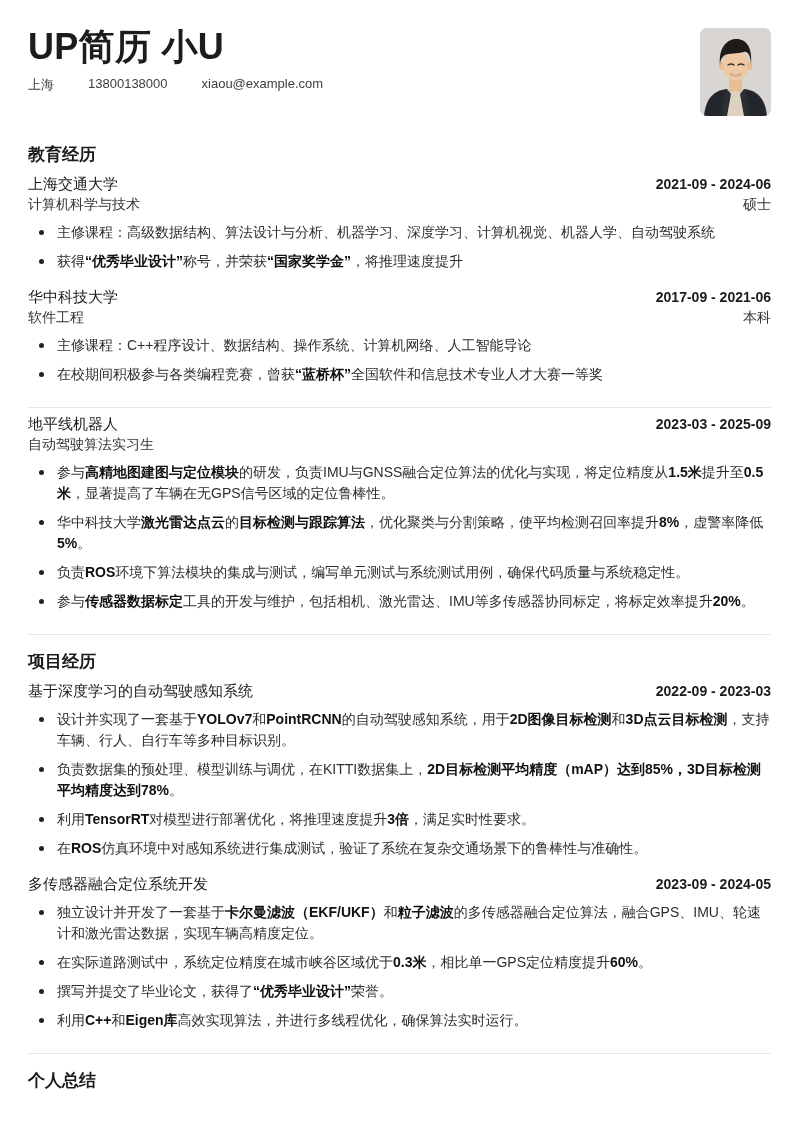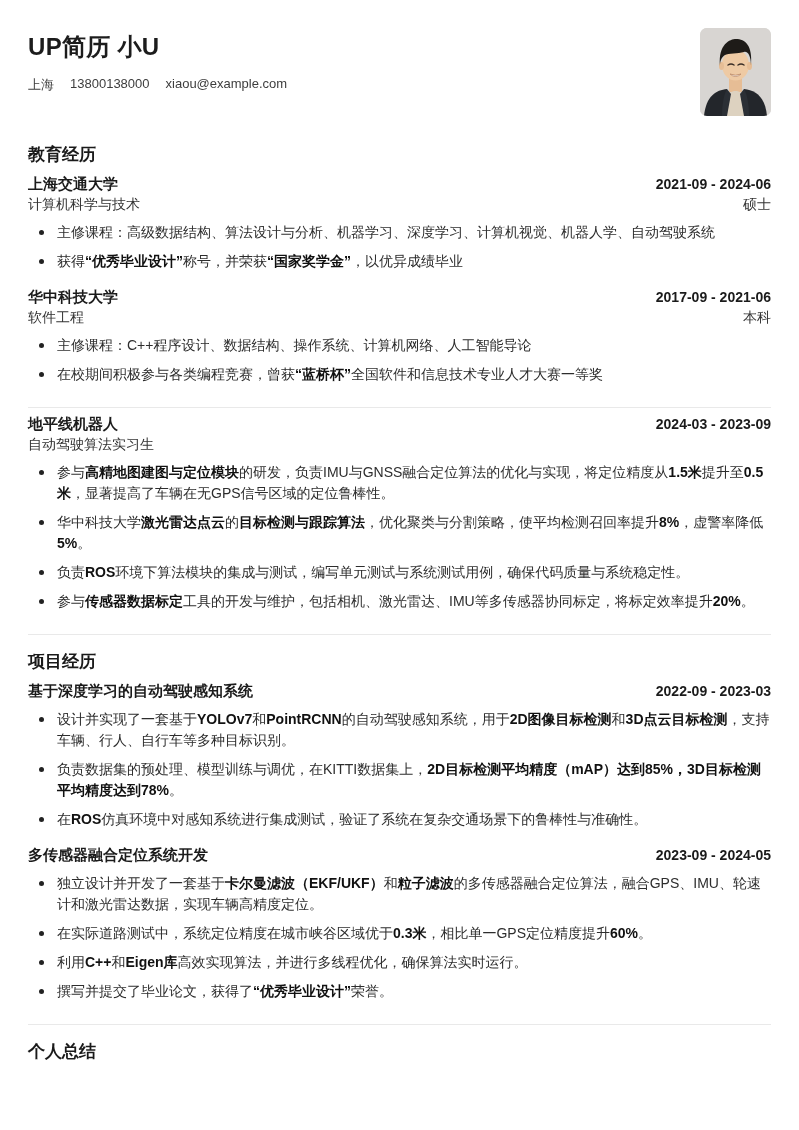--- a/index.html
+++ b/index.html
@@ -5,40 +5,40 @@
   html,body{margin:0;padding:0;background:#fff;}
   body{
     width:799px;height:1130px;overflow:hidden;position:relative;
     font-family:"Liberation Sans","DejaVu Sans",sans-serif;
     color:#2d2d2d;
   }
   .page{position:relative;width:799px;height:1130px;padding:0 28px;box-sizing:border-box;}
   
   .res-header{position:relative;}
   .res-title{
-    margin:30px 0 0;font-size:24px;line-height:33px;font-weight:700;color:#1c1c1c;letter-spacing:.3px;
+    margin:30px 0 0;font-size:36px;line-height:33px;font-weight:700;color:#1c1c1c;letter-spacing:.3px;
   }
-  .contact-row{margin-top:13px;display:flex;gap:16px;font-size:13px;color:#3d3d3d;}
+  .contact-row{margin-top:13px;display:flex;gap:34px;font-size:13px;color:#3d3d3d;}
   .contact-item{white-space:nowrap;}
   .photo{
     position:absolute;top:-2px;right:0;width:71px;height:88px;border-radius:7px;overflow:hidden;
     background:#d8d5d2;
   }
   .photo svg{display:block;}
   
   .sections{margin-top:50px;}
   .section-divider{height:1px;background:#e9e9e9;margin-top:22px;}
   .section-heading{
     margin:16px 0 0;font-size:17px;line-height:24px;font-weight:700;color:#1a1a1a;font-family:Liberation Mono, monospace;
   }
   .sections > .section:first-child .section-heading{margin-top:0;}
   .entry{margin-top:6px;}
   .entry + .entry{margin-top:15px;}
   .entry-head{display:flex;justify-content:space-between;align-items:baseline;}
-  .entry-title{font-size:15px;line-height:20px;font-weight:700;color:#1b1b1b;}
+  .entry-title{font-size:15px;line-height:20px;font-weight:400;color:#1b1b1b;}
   .entry-date{font-size:14px;line-height:20px;font-weight:700;color:#1b1b1b;white-space:nowrap;}
   .entry-sub{display:flex;justify-content:space-between;font-size:14px;line-height:19px;color:#333;margin-top:1px;}
   ul.bullets{list-style:none;margin:8px 0 0;padding:0;}
   ul.bullets li{
     position:relative;padding-left:29px;font-size:14px;line-height:21px;color:#2d2d2d;
   }
   ul.bullets li + li{margin-top:8px;}
   .bullet-dot{
     position:absolute;left:11px;top:8px;width:5px;height:5px;border-radius:50%;background:#222;
   }
@@ -91,21 +91,21 @@
           <div class="entry-head">
             <span class="entry-title">上海交通大学</span>
             <span class="entry-date">2021-09 - 2024-06</span>
           </div>
           <div class="entry-sub">
             <span>计算机科学与技术</span>
             <span>硕士</span>
           </div>
           <ul class="bullets">
             <li><span class="bullet-dot"></span><span>主修课程：高级数据结构、算法设计与分析、机器学习、深度学习、计算机视觉、机器人学、自动驾驶系统</span></li>
-            <li><span class="bullet-dot"></span><span>获得</span><b>“优秀毕业设计”</b><span>称号，并荣获</span><b>“国家奖学金”</b><span>，以优异成绩毕业</span></li>
+            <li><span class="bullet-dot"></span><span>获得</span><b>“优秀毕业设计”</b><span>称号，并荣获</span><b>“国家奖学金”</b><span>，将推理速度提升</span></li>
           </ul>
         </div>
         <div class="entry">
           <div class="entry-head">
             <span class="entry-title">华中科技大学</span>
             <span class="entry-date">2017-09 - 2021-06</span>
           </div>
           <div class="entry-sub">
             <span>软件工程</span>
             <span>本科</span>
@@ -114,21 +114,21 @@
             <li><span class="bullet-dot"></span><span>主修课程：C++程序设计、数据结构、操作系统、计算机网络、人工智能导论</span></li>
             <li><span class="bullet-dot"></span><span>在校期间积极参与各类编程竞赛，曾获</span><b>“蓝桥杯”</b><span>全国软件和信息技术专业人才大赛一等奖</span></li>
           </ul>
         </div>
       </section>
       <section class="section">
         <div class="section-divider"></div>
         <div class="entry">
           <div class="entry-head">
             <span class="entry-title">地平线机器人</span>
-            <span class="entry-date">2024-03 - 2023-09</span>
+            <span class="entry-date">2023-03 - 2025-09</span>
           </div>
           <div class="entry-sub">
             <span>自动驾驶算法实习生</span>
             <span></span>
           </div>
           <ul class="bullets">
             <li><span class="bullet-dot"></span><span>参与</span><b>高精地图建图与定位模块</b><span>的研发，负责IMU与GNSS融合定位算法的优化与实现，将定位精度从</span><b>1.5米</b><span>提升至</span><b>0.5米</b><span>，显著提高了车辆在无GPS信号区域的定位鲁棒性。</span></li>
             <li><span class="bullet-dot"></span><span>华中科技大学</span><b>激光雷达点云</b><span>的</span><b>目标检测与跟踪算法</b><span>，优化聚类与分割策略，使平均检测召回率提升</span><b>8%</b><span>，虚警率降低</span><b>5%</b><span>。</span></li>
             <li><span class="bullet-dot"></span><span>负责</span><b>ROS</b><span>环境下算法模块的集成与测试，编写单元测试与系统测试用例，确保代码质量与系统稳定性。</span></li>
             <li><span class="bullet-dot"></span><span>参与</span><b>传感器数据标定</b><span>工具的开发与维护，包括相机、激光雷达、IMU等多传感器协同标定，将标定效率提升</span><b>20%</b><span>。</span></li>
@@ -139,33 +139,34 @@
         <div class="section-divider"></div>
         <h2 class="section-heading">项目经历</h2>
         <div class="entry">
           <div class="entry-head">
             <span class="entry-title">基于深度学习的自动驾驶感知系统</span>
             <span class="entry-date">2022-09 - 2023-03</span>
           </div>
           <ul class="bullets">
             <li><span class="bullet-dot"></span><span>设计并实现了一套基于</span><b>YOLOv7</b><span>和</span><b>PointRCNN</b><span>的自动驾驶感知系统，用于</span><b>2D图像目标检测</b><span>和</span><b>3D点云目标检测</b><span>，支持车辆、行人、自行车等多种目标识别。</span></li>
             <li><span class="bullet-dot"></span><span>负责数据集的预处理、模型训练与调优，在KITTI数据集上，</span><b>2D目标检测平均精度（mAP）达到85%，3D目标检测平均精度达到78%</b><span>。</span></li>
+            <li><span class="bullet-dot"></span><span>利用</span><b>TensorRT</b><span>对模型进行部署优化，将推理速度提升</span><b>3倍</b><span>，满足实时性要求。</span></li>
             <li><span class="bullet-dot"></span><span>在</span><b>ROS</b><span>仿真环境中对感知系统进行集成测试，验证了系统在复杂交通场景下的鲁棒性与准确性。</span></li>
           </ul>
         </div>
         <div class="entry">
           <div class="entry-head">
             <span class="entry-title">多传感器融合定位系统开发</span>
             <span class="entry-date">2023-09 - 2024-05</span>
           </div>
           <ul class="bullets">
             <li><span class="bullet-dot"></span><span>独立设计并开发了一套基于</span><b>卡尔曼滤波（EKF/UKF）</b><span>和</span><b>粒子滤波</b><span>的多传感器融合定位算法，融合GPS、IMU、轮速计和激光雷达数据，实现车辆高精度定位。</span></li>
             <li><span class="bullet-dot"></span><span>在实际道路测试中，系统定位精度在城市峡谷区域优于</span><b>0.3米</b><span>，相比单一GPS定位精度提升</span><b>60%</b><span>。</span></li>
+            <li><span class="bullet-dot"></span><span>撰写并提交了毕业论文，获得了</span><b>“优秀毕业设计”</b><span>荣誉。</span></li>
             <li><span class="bullet-dot"></span><span>利用</span><b>C++</b><span>和</span><b>Eigen库</b><span>高效实现算法，并进行多线程优化，确保算法实时运行。</span></li>
-            <li><span class="bullet-dot"></span><span>撰写并提交了毕业论文，获得了</span><b>“优秀毕业设计”</b><span>荣誉。</span></li>
           </ul>
         </div>
       </section>
       <section class="section">
         <div class="section-divider"></div>
         <h2 class="section-heading">个人总结</h2>
       </section>
     </main>
 
 </div>

